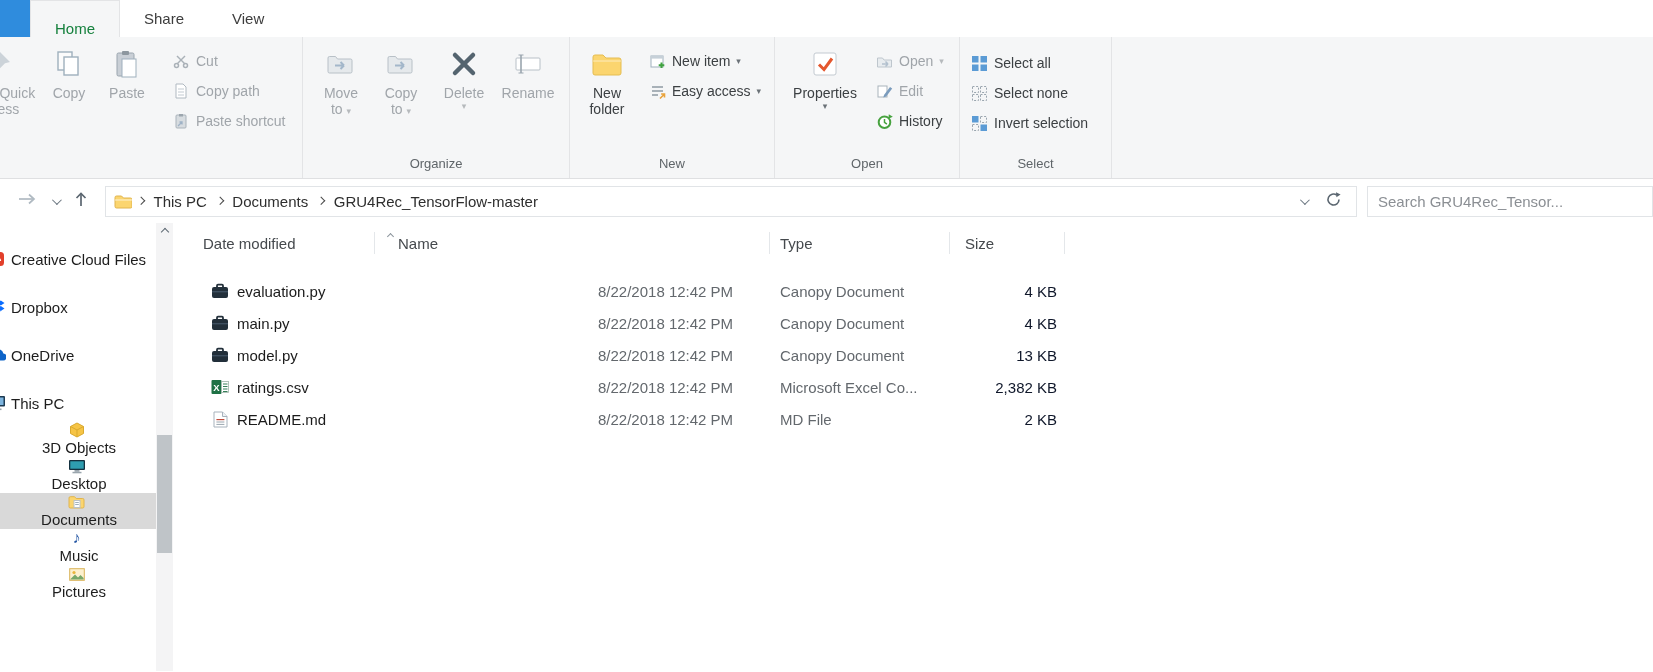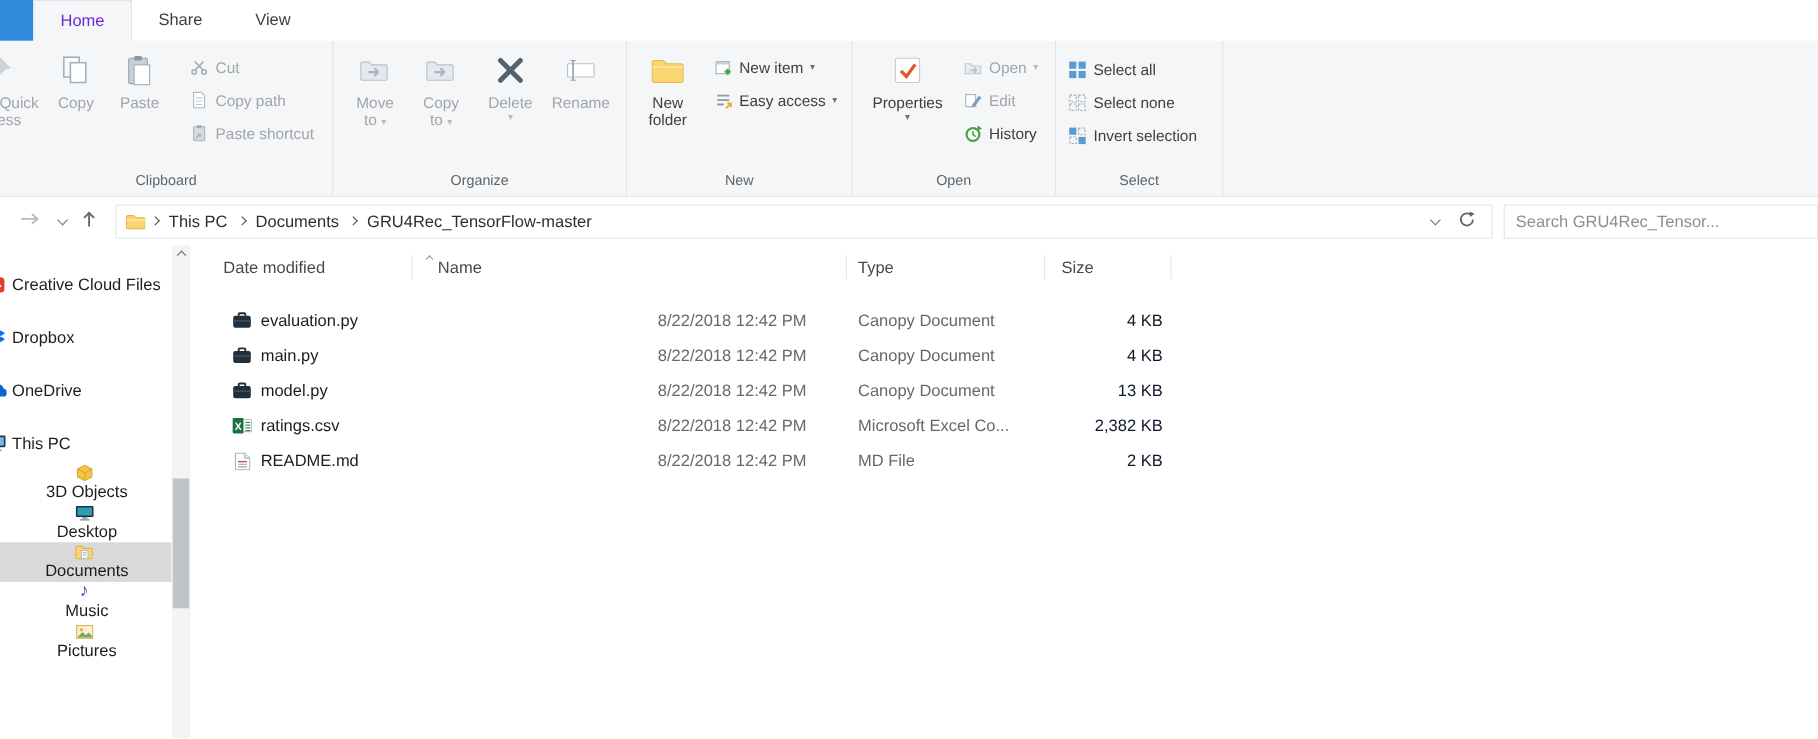--- a/index.html
+++ b/index.html
@@ -4,21 +4,21 @@
 <style>
   * { margin:0; padding:0; box-sizing:border-box; }
   html,body { width:1653px; height:672px; overflow:hidden; background:#fff;
     font-family:"Liberation Sans","DejaVu Sans",sans-serif; color:#222; cursor:default; }
   .window { position:relative; width:1653px; height:672px; background:#fff; }
 
   
   .tabbar { height:37px; background:#fff; display:flex; align-items:stretch; }
   .file-btn { width:30px; background:#2f8cdd; }
   .tab { padding:0 24px; display:flex; align-items:center; font-size:15px; color:#3d3d3d; }
-  .tab.active { background:#f5f6f7; border:1px solid #e3e4e6; border-bottom:none; color:#6d28d9; }
+  .tab.active { background:#f5f6f7; border:1px solid #e3e4e6; border-bottom:none; color:#15803d;align-items:flex-end; }
 
   
   .ribbon { height:142px; background:#f5f6f7; border-bottom:1px solid #dfe0e2; display:flex; }
   .rgroup { display:flex; flex-direction:column; border-right:1px solid #e3e4e6; }
   .g-clipboard { width:303px; } .g-organize { width:267px; } .g-new { width:205px; }
   .g-open { width:185px; } .g-select { width:152px; }
   .rgroup-content { flex:1; display:flex; align-items:flex-start; padding-top:5px; }
   .rgroup-label { text-align:center; font-size:13px; color:#5f6569; padding:2px 4px 7px; }
 
   .btn-lg { display:flex; flex-direction:column; align-items:center; padding-top:4px; }
@@ -177,21 +177,20 @@
               <svg width="16" height="16">
                   <rect x="3" y="2" width="10" height="13" rx="1" fill="#d7dce0" stroke="#aab3bb"></rect>
                   <rect x="6" y="1" width="4" height="2.5" fill="#9ca6ae"></rect>
                   <path d="M5 13 l4 -4 m-2.5 0 h2.5 v2.5" stroke="#9fb2c6" fill="none" stroke-width="1.3"></path>
                 </svg>
             </span>
             <span>Paste shortcut</span>
           </div>
         </div>
       </div>
-      <div class="rgroup-label">Clipboard</div>
     </div>
 
     <div class="rgroup g-organize">
       <div class="rgroup-content">
         <div class="btn-lg disabled w-move">
           <span class="ic">
             <svg width="30" height="30">
                 <path d="M2 9 q0-1.5 1.5-1.5 h6 l2 2.5 h13 q1.5 0 1.5 1.5 v11 q0 1.5 -1.5 1.5 h-21 q-1.5 0 -1.5 -1.5z" fill="#e5e9ec" stroke="#b8c0c7"></path>
                 <path d="M9 16.5 h9 m0 0 l-3.5 -3.5 m3.5 3.5 l-3.5 3.5" stroke="#a3b7ca" stroke-width="2" fill="none"></path>
               </svg>

